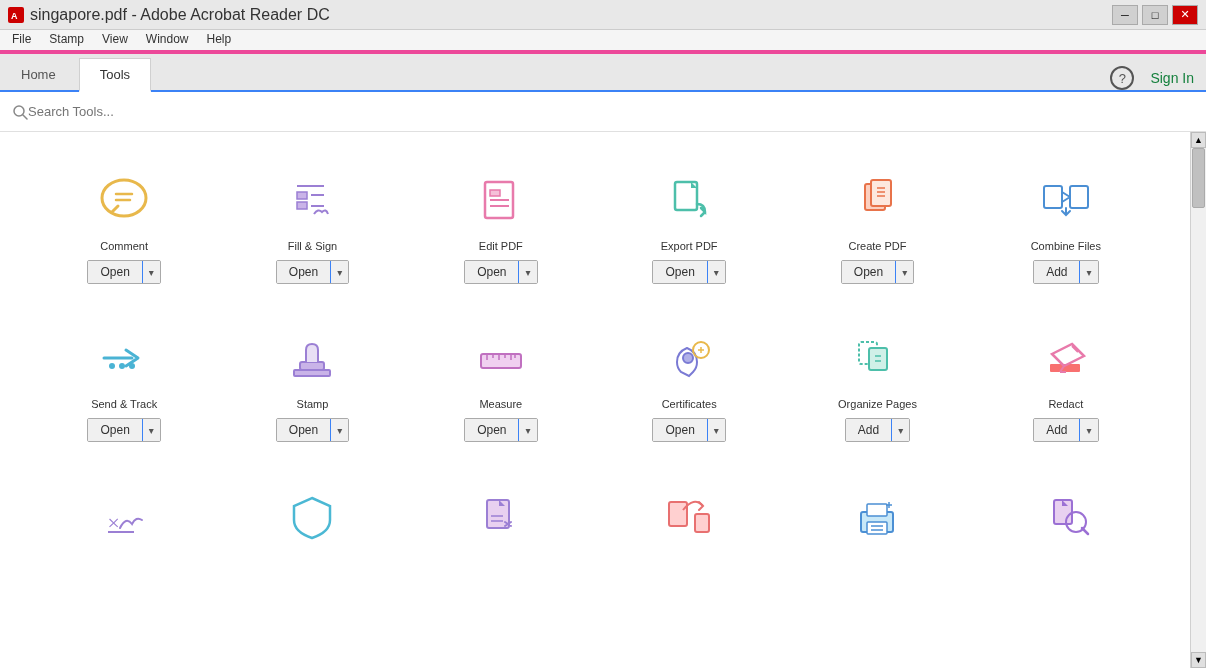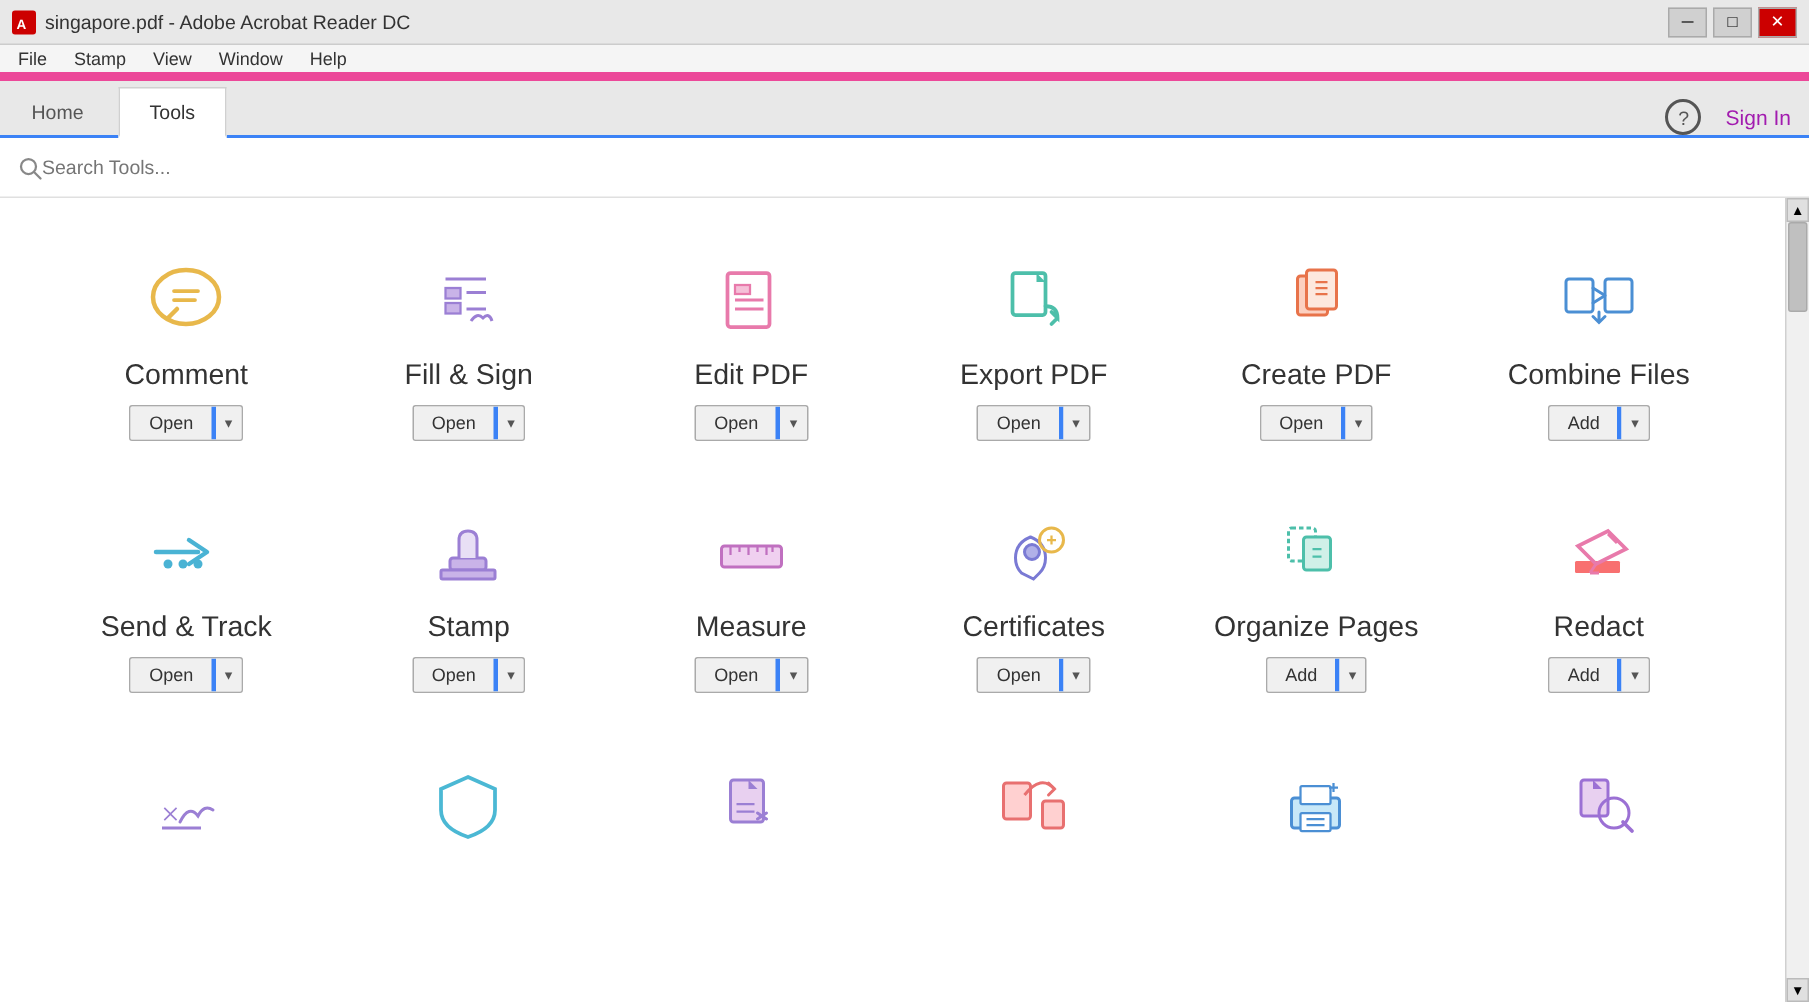--- a/index.html
+++ b/index.html
@@ -10,36 +10,36 @@
       background: #e8e8e8;
       height: 30px;
       display: flex;
       align-items: center;
       padding: 0 8px;
       border-bottom: 1px solid #ccc;
       justify-content: space-between;
     }
     .title-bar-left { display: flex; align-items: center; gap: 6px; }
     .title-bar-icon { width: 16px; height: 16px; background: #c00; border-radius: 2px; display: flex; align-items: center; justify-content: center; }
-    .title-bar-text { font-size: 13px; color: #333; }
+    .title-bar-text { font-size: 16px; color: #333; }
     .title-bar-controls { display: flex; gap: 4px; }
     .tb-btn {
       width: 26px; height: 20px; background: #d0d0d0; border: 1px solid #aaa;
       display: flex; align-items: center; justify-content: center; font-size: 11px; cursor: pointer;
     }
     .tb-btn.close { background: #c00; color: white; }
 
     
     .menu-bar {
       background: #f5f5f5;
       height: 24px;
       display: flex;
       align-items: flex-start;
       padding: 0 4px;
-      border-bottom: 6px solid #ec4899;
+      border-bottom: 4px solid #ec4899;
       gap: 2px;
     }
     .menu-item { padding: 2px 8px; font-size: 12px; color: #333; cursor: pointer; }
 
     
     .tab-bar {
       background: #e8e8e8;
       height: 38px;
       display: flex;
       align-items: flex-end;
@@ -71,21 +71,21 @@
       margin-left: auto;
       display: flex;
       align-items: center;
       padding-right: 12px;
       gap: 16px;
     }
     .help-btn {
       width: 24px; height: 24px; border-radius: 50%; border: 2px solid #555;
       display: flex; align-items: center; justify-content: center; font-size: 13px; color: #555; cursor: pointer;
     }
-    .signin-btn { font-size: 14px; color: #a21caf; cursor: pointer; font-weight: 500; }
+    .signin-btn { font-size: 14px; color: #15803d; cursor: pointer; font-weight: 500; }
 
     
     .search-bar {
       background: #fff;
       height: 40px;
       display: flex;
       align-items: center;
       padding: 0 12px;
       border-bottom: 1px solid #e0e0e0;
       gap: 0;
@@ -144,38 +144,38 @@
 
     .tool-icon {
       width: 64px;
       height: 64px;
       display: flex;
       align-items: center;
       justify-content: center;
     }
 
     .tool-label {
-      font-size: 19px;
+      font-size: 11px;
       color: #333;
       text-align: center;
     }
 
     .tool-btn-group {
       display: flex;
       border: 1px solid #aaa;
       border-radius: 2px;
       overflow: hidden;
     }
 
     .tool-btn-main {
       padding: 4px 12px;
       font-size: 12px;
       background: #f0f0f0;
       border: none;
-      border-right: 3px solid #3b82f6;
+      border-right: 1px solid #3b82f6;
       cursor: pointer;
       color: #333;
     }
 
     .tool-btn-arrow {
       padding: 4px 6px;
       font-size: 10px;
       background: #f0f0f0;
       border: none;
       cursor: pointer;

